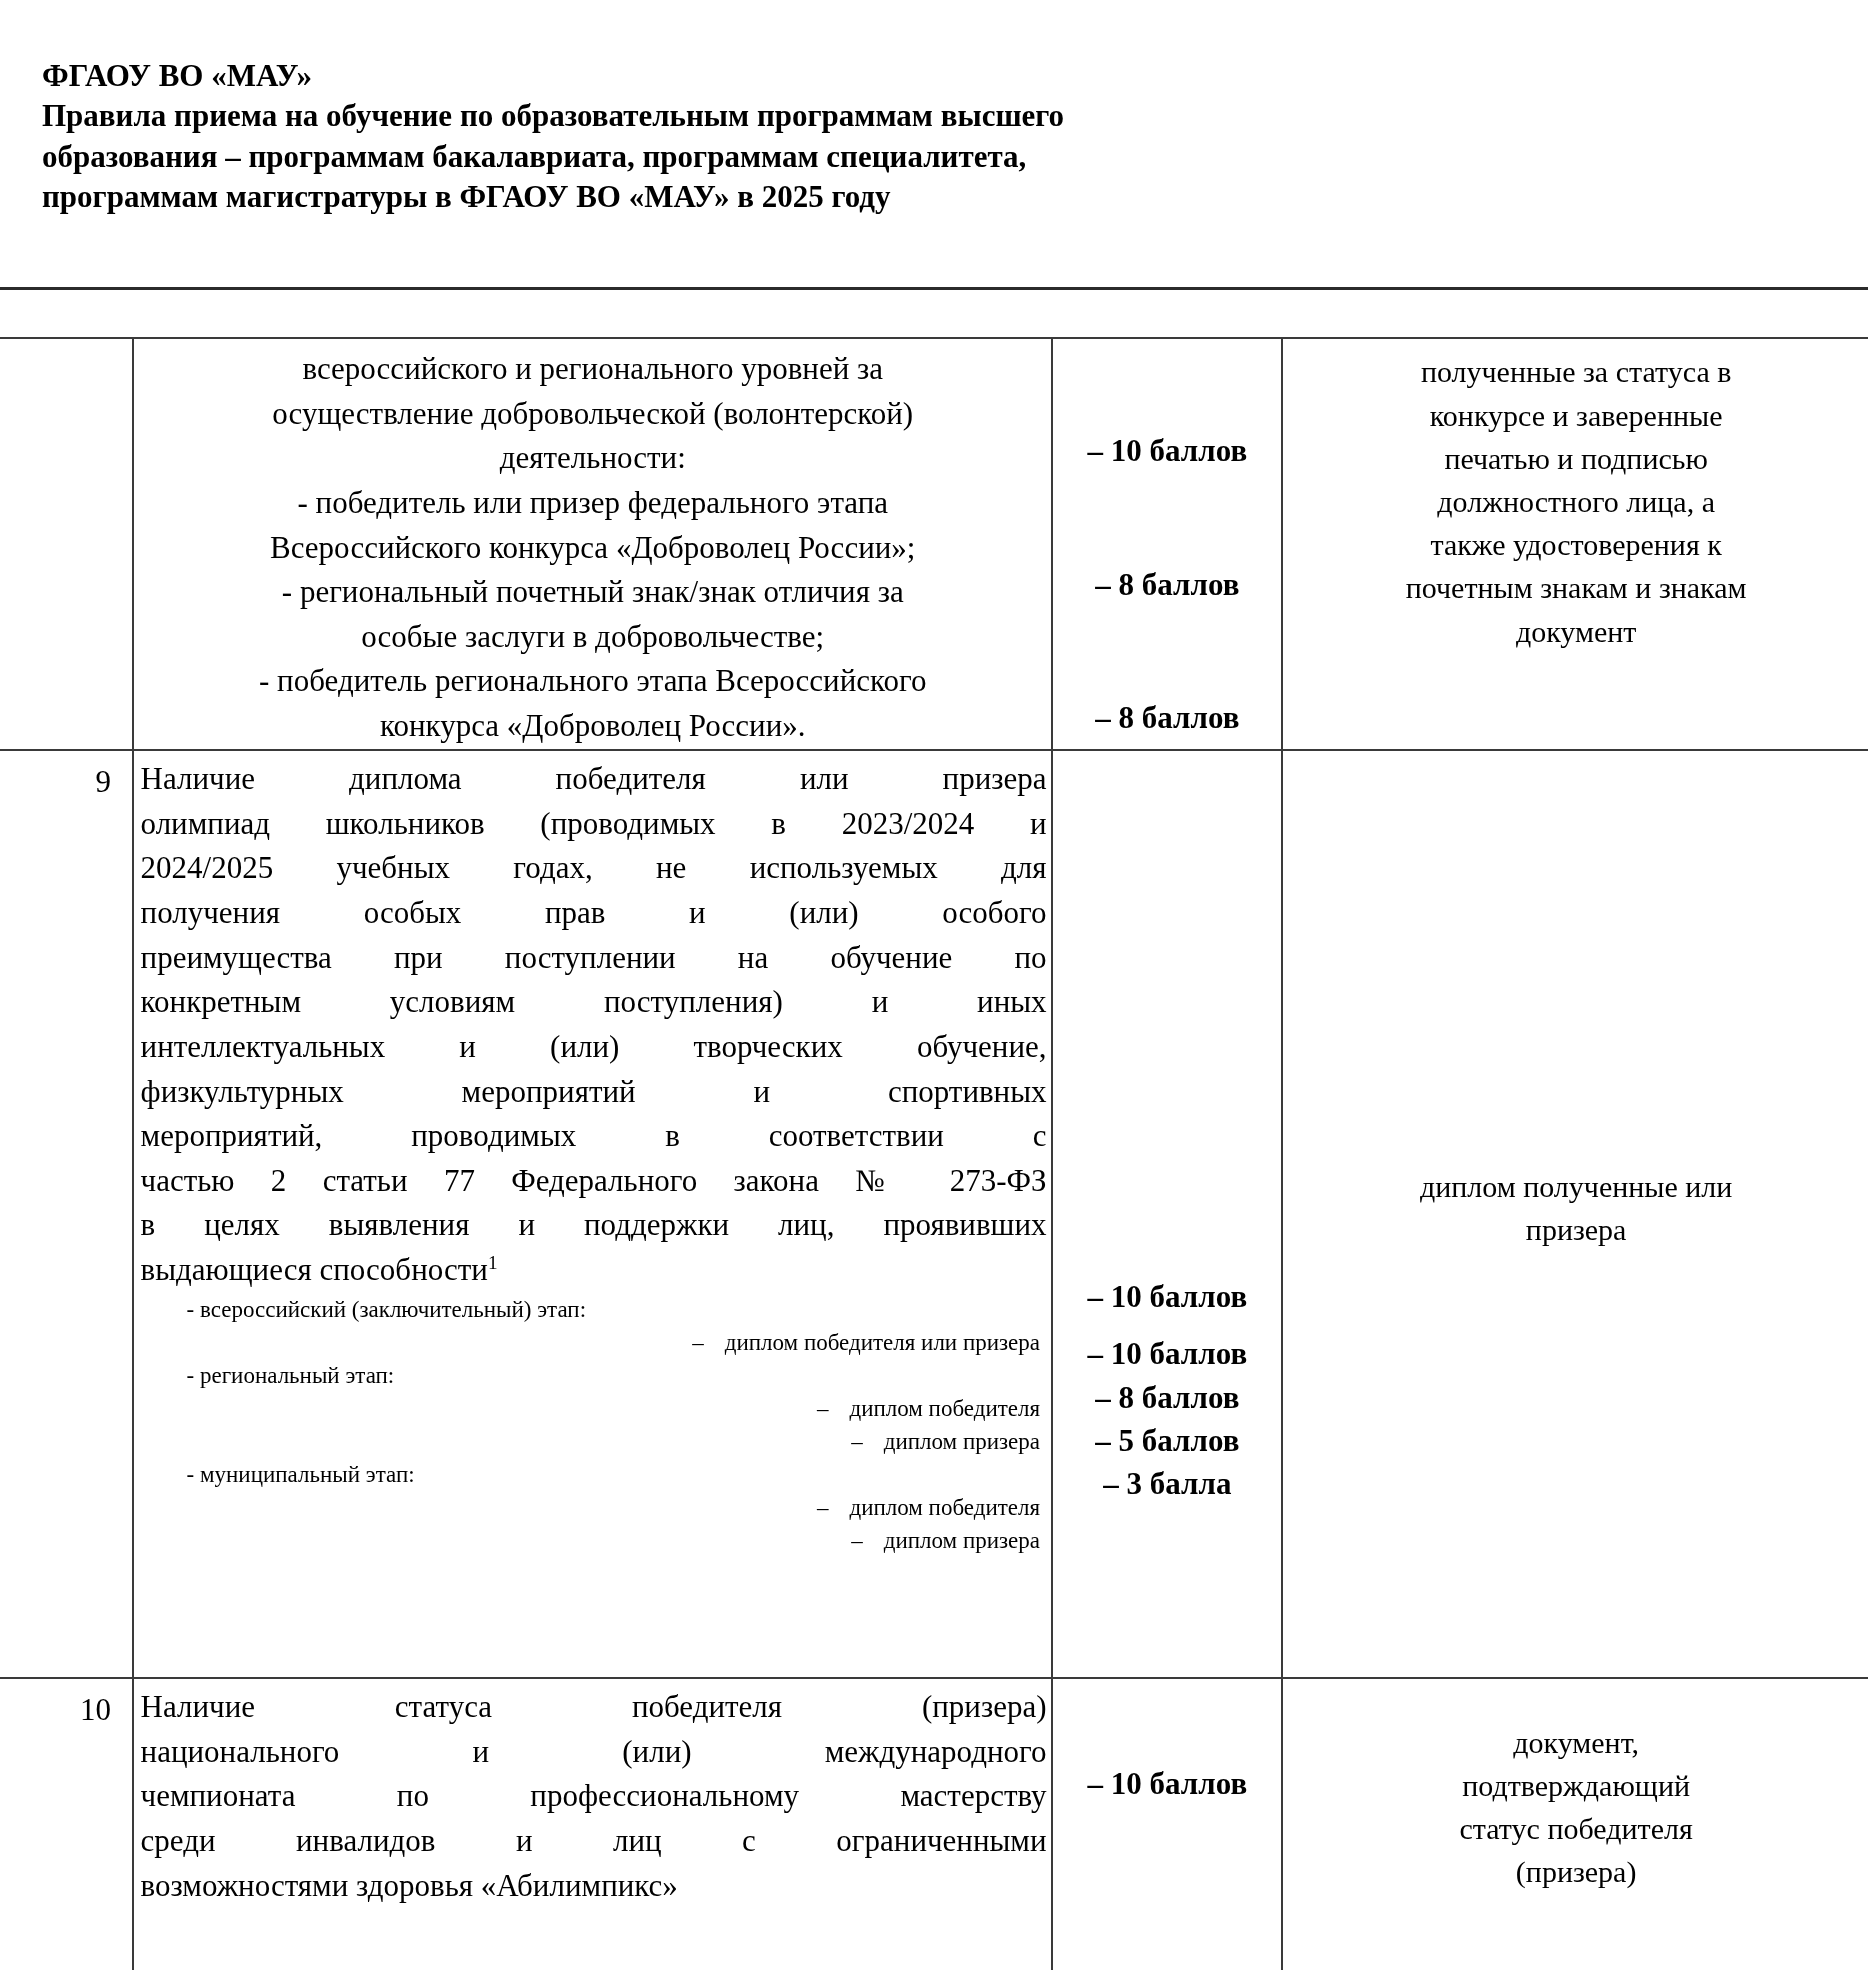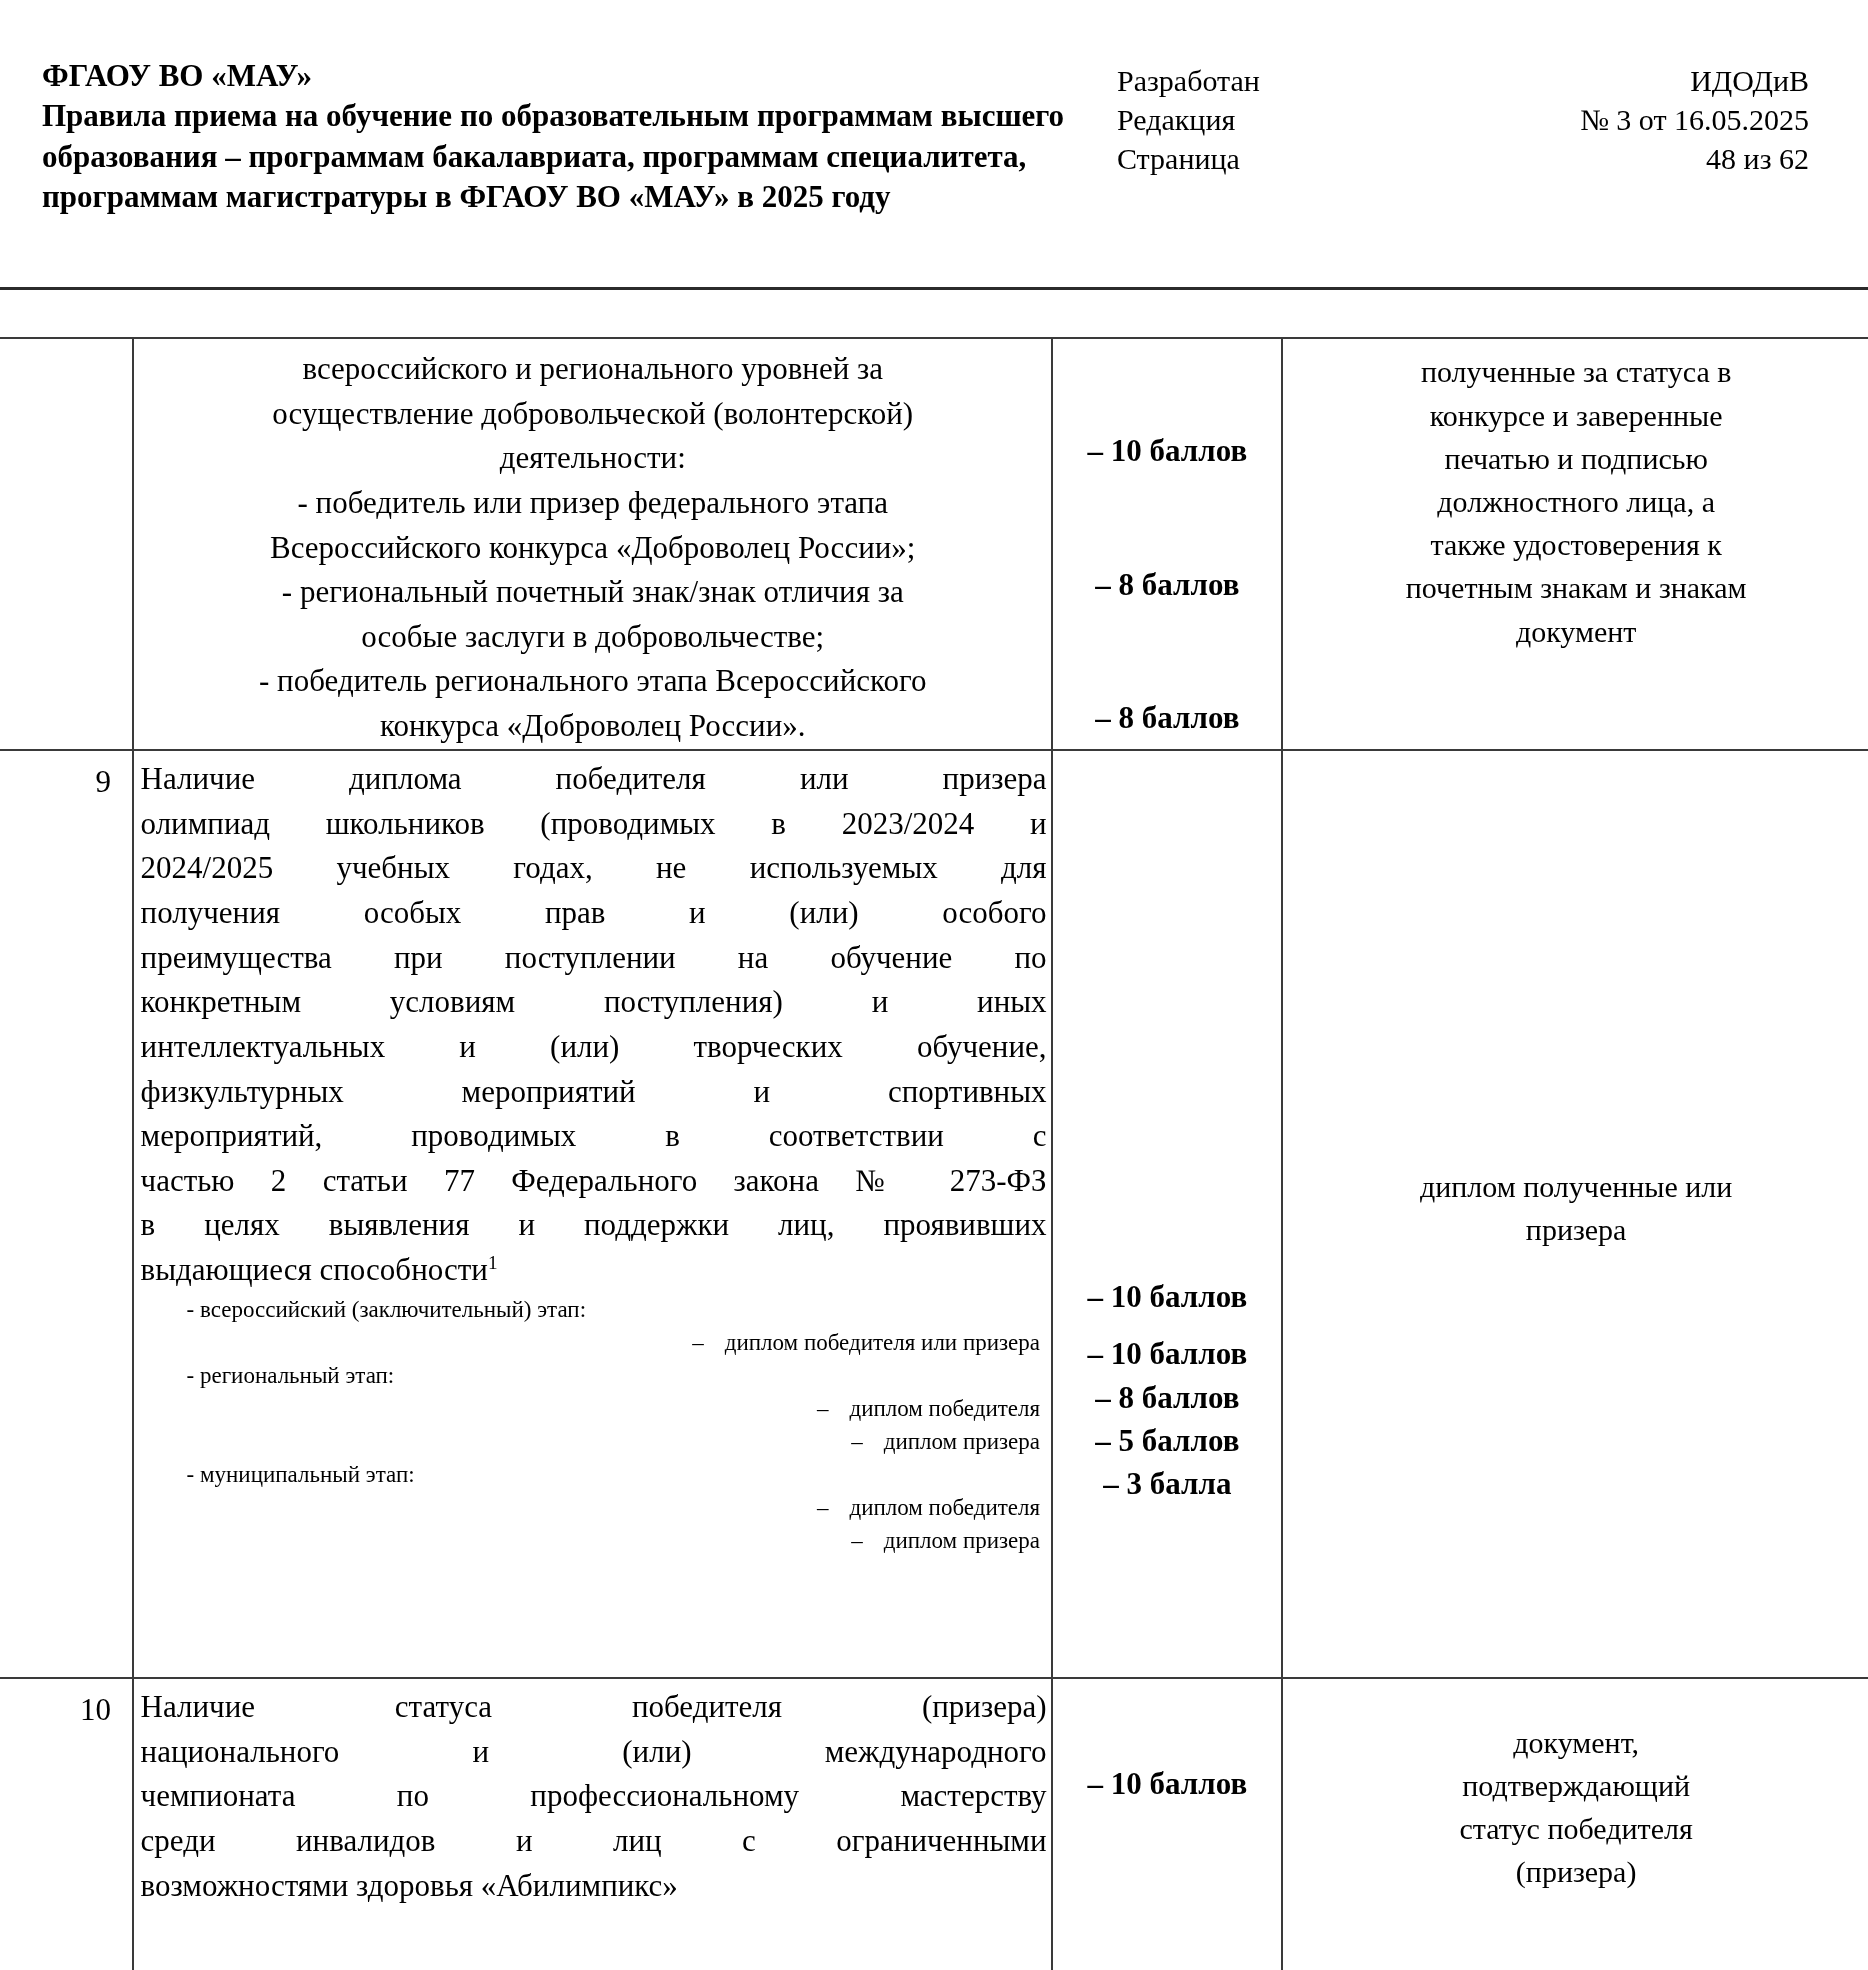--- a/index.html
+++ b/index.html
@@ -143,34 +143,20 @@
 
   .row1-desc-block { padding-top: 8.1px; }
 </style>
 </head>
 <body>
 
 <div class="doc-header">
   <div class="header-left">
     <span class="org">ФГАОУ ВО «МАУ»</span>
     <span class="title">Правила приема на обучение по образовательным программам высшего образования – программам бакалавриата, программам специалитета, программам магистратуры в ФГАОУ ВО «МАУ» в 2025 году</span>
-  </div>
-  <div class="header-right">
-    <div class="meta-row">
-      <span class="meta-label">Разработан</span>
-      <span class="meta-value">ИДОДиВ</span>
-    </div>
-    <div class="meta-row">
-      <span class="meta-label">Редакция</span>
-      <span class="meta-value">№ 3 от 16.05.2025</span>
-    </div>
-    <div class="meta-row">
-      <span class="meta-label">Страница</span>
-      <span class="meta-value">48 из 62</span>
-    </div>
   </div>
 </div>
 <div class="header-rule"></div>
 
 <table class="doc-table">
   <colgroup>
     <col class="col-num">
       <col class="col-desc">
       <col class="col-score">
       <col class="col-doc">

